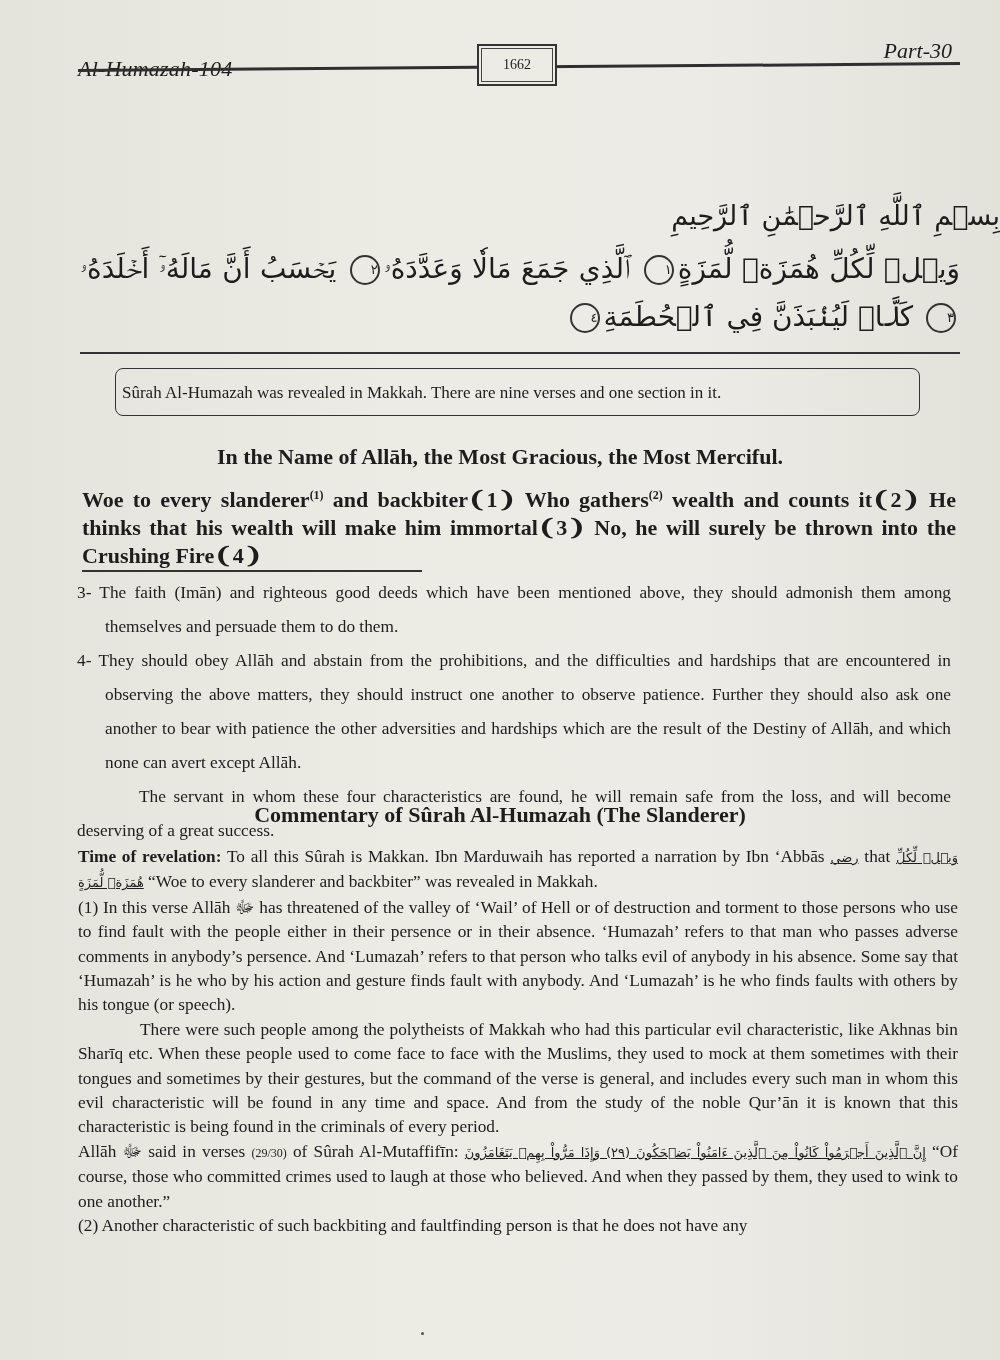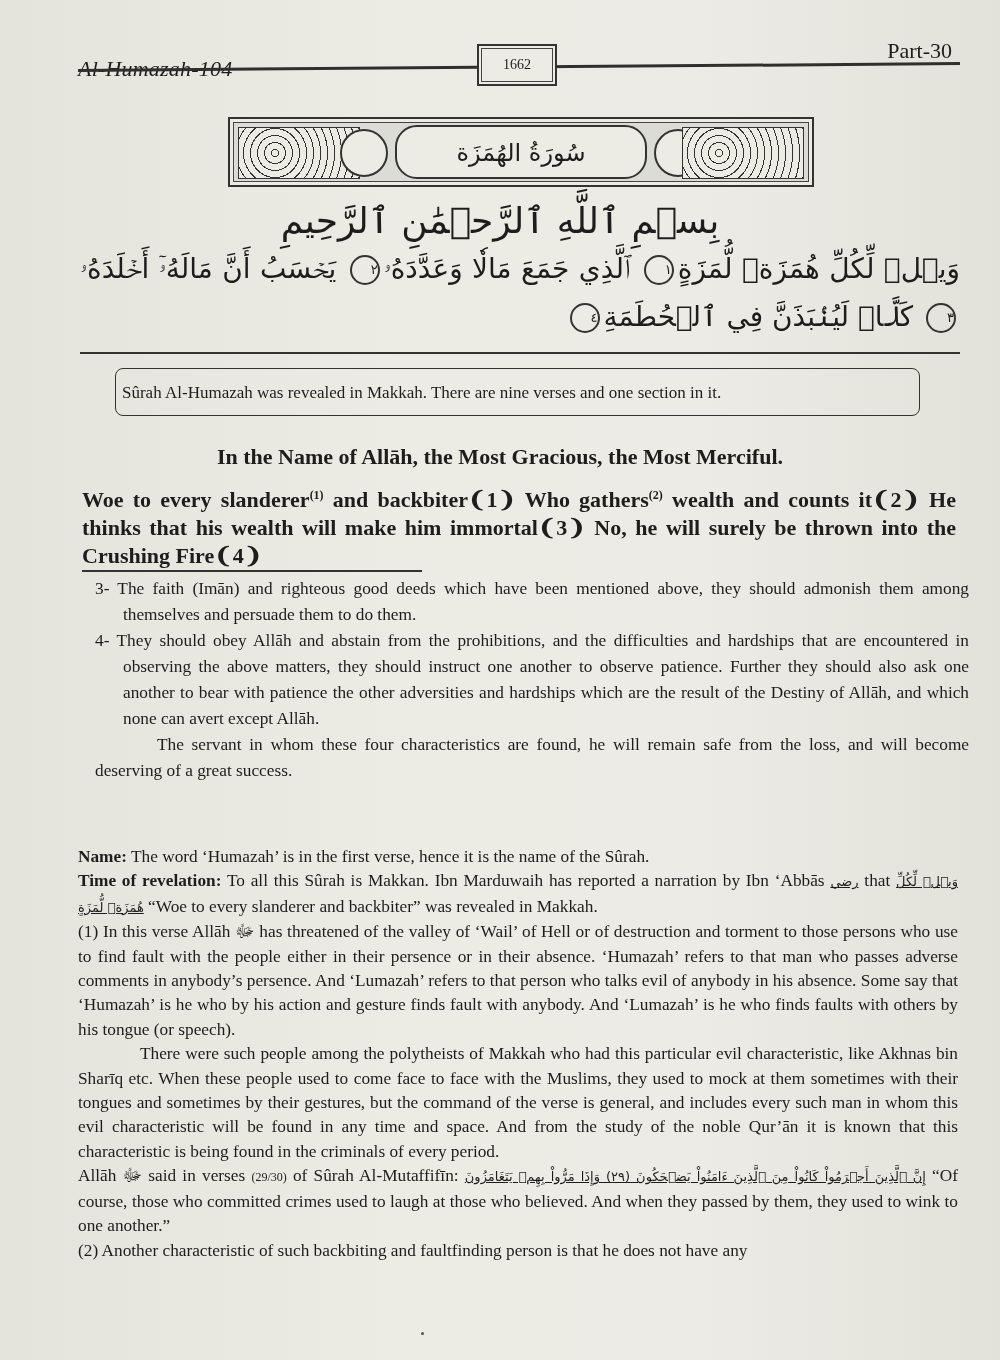--- a/index.html
+++ b/index.html
@@ -6,74 +6,67 @@
   body {
     width:1000px; height:1360px; overflow:hidden;
     background:#e9e8e1;
     font-family:"Liberation Serif", serif;
     color:#1d1d1d;
     position:relative;
   }
   .page { position:absolute; left:0; top:0; width:1000px; height:1360px;
     background:linear-gradient(90deg,#e4e3dc 0%,#ecebe4 40%,#ecebe5 70%,#e2e1da 100%); }
   .hdr-left { position:absolute; left:78px; top:56px; font-style:italic; font-size:22px; letter-spacing:0.2px; }
-  .hdr-right { position:absolute; right:48px; top:38px; font-size:22px; }
+  .hdr-right { position:absolute; right:48px; top:38px; font-style:italic; font-size:22px; }
   .hdr-line { position:absolute; left:78px; top:69px; width:882px; height:0; border-top:3px solid #2f2f2f; transform:rotate(-0.45deg); transform-origin:left; }
   .pgnum { position:absolute; left:477px; top:44px; width:76px; height:38px; background:#ecebe4;
     border:2px solid #333; box-shadow:inset 0 0 0 2px #ecebe4, inset 0 0 0 3px #444;
     text-align:center; line-height:38px; font-size:14px; }
   .banner { position:absolute; left:228px; top:117px; width:582px; height:66px; border:2px solid #333; background:#dcdcd6;
     box-shadow:inset 0 0 0 3px #ecebe4, inset 0 0 0 4px #444; }
   .orn { position:absolute; top:8px; width:120px; height:50px;
     background:repeating-radial-gradient(circle at 30% 50%, #ecebe4 0 3px, #333 3px 4px, #ecebe4 4px 7px);
     border:1px solid #333; }
   .orn.l { left:8px; } .orn.r { right:8px; }
   .orn-c { position:absolute; top:10px; width:44px; height:44px; border-radius:50%; border:2px solid #333; background:#ecebe4; }
   .orn-c.l { left:110px; } .orn-c.r { right:110px; }
   .banner-center { position:absolute; left:165px; right:165px; top:6px; bottom:6px; border:2px solid #333; border-radius:22px; background:#ecebe4;
     text-align:center; line-height:52px; font-size:24px; direction:rtl; font-family:"DejaVu Sans", sans-serif; }
-  .bismillah { position:absolute; left:0; width:1000px; top:200px; text-align:center; font-size:36px; direction:rtl; font-family:"DejaVu Sans", sans-serif; }
+  .bismillah { position:absolute; left:0; width:1000px; top:200px; text-align:right; font-size:27px; direction:rtl; font-family:"DejaVu Sans", sans-serif; }
   .arabic-verses { position:absolute; left:80px; width:880px; top:245px; direction:rtl; text-align:justify; text-align-last:right;
     font-size:28px; line-height:48px; font-family:"DejaVu Sans", sans-serif; }
   .vm { display:inline-block; width:26px; height:26px; border:2px solid #333; border-radius:50%; font-size:13px; line-height:26px; text-align:center; vertical-align:middle; margin:0 4px; }
   .arabic-rule { position:absolute; left:80px; top:352px; width:880px; border-top:2px solid #333; }
   .info-box { position:absolute; left:115px; top:368px; width:805px; height:48px; border:1.5px solid #333; border-radius:8px;
     font-size:17px; line-height:48px; padding-left:6px; box-sizing:border-box; }
   .basmala-en { position:absolute; left:0; width:1000px; top:444px; text-align:center; font-weight:bold; font-size:22px; }
   .trans { position:absolute; left:82px; width:874px; top:481px; font-weight:bold; font-size:22px; line-height:28px; text-align:justify; }
   .trans sup { font-size:12px; }
   .fn-rule { position:absolute; left:82px; top:570px; width:340px; border-top:2px solid #333; }
-  .notes { position:absolute; left:95px; width:874px; top:576px; font-size:17.3px; line-height:26px; text-align:justify; }
+  .notes { position:absolute; left:77px; width:874px; top:576px; font-size:17.3px; line-height:34px; text-align:justify; }
   .notes p { margin:0; }
   .hang { padding-left:28px; text-indent:-28px; }
   .indent { text-indent:62px; }
   .comm-h { position:absolute; left:0; width:1000px; top:802px; text-align:center; font-weight:bold; font-size:22px; }
   .body { position:absolute; left:78px; width:880px; top:845px; font-size:17.3px; line-height:24.4px; text-align:justify; }
   .body p { margin:0; }
   .body b { font-weight:bold; }
   .ar-inline { font-family:"DejaVu Sans", sans-serif; font-size:13px; direction:rtl; unicode-bidi:isolate;text-decoration:underline; }
   .dot { position:absolute; left:421px; top:1332px; width:3px; height:3px; background:#555; border-radius:50%; }
 </style>
 </head>
 <body>
 
 <div class="page">
 
   <div class="hdr-left">Al-Humazah-104</div>
   <div class="hdr-line"></div>
   <div class="pgnum">1662</div>
   <div class="hdr-right">Part-30</div>
 
-  <div class="banner">
-    <div class="orn l"></div>
-    <div class="orn-c l"></div>
-    <div class="banner-center">سُورَةُ الهُمَزَة</div>
-    <div class="orn-c r"></div>
-    <div class="orn r"></div>
-  </div>
 
   <div class="bismillah">بِسۡمِ ٱللَّهِ ٱلرَّحۡمَٰنِ ٱلرَّحِيمِ</div>
 
   <div class="arabic-verses">
     <span>وَيۡلٞ لِّكُلِّ هُمَزَةٖ لُّمَزَةٍ</span><span class="vm">١</span>
     <span>ٱلَّذِي جَمَعَ مَالٗا وَعَدَّدَهُۥ</span><span class="vm">٢</span>
     <span>يَحۡسَبُ أَنَّ مَالَهُۥٓ أَخۡلَدَهُۥ</span><span class="vm">٣</span>
     <span>كَلَّاۖ لَيُنۢبَذَنَّ فِي ٱلۡحُطَمَةِ</span><span class="vm">٤</span>
   </div>
   <div class="arabic-rule"></div>
@@ -85,23 +78,23 @@
   <div class="trans"><span>Woe to every slanderer</span><sup>(1)</sup><span> and backbiter</span><span>❨1❩</span><span> Who gathers</span><sup>(2)</sup><span> wealth and counts it</span><span>❨2❩</span><span> He thinks that his wealth will make him immortal</span><span>❨3❩</span><span> No, he will surely be thrown into the Crushing Fire</span><span>❨4❩</span></div>
 
   <div class="fn-rule"></div>
 
   <div class="notes">
     <p class="hang">3- The faith (Imān) and righteous good deeds which have been mentioned above, they should admonish them among themselves and persuade them to do them.</p>
     <p class="hang">4- They should obey Allāh and abstain from the prohibitions, and the difficulties and hardships that are encountered in observing the above matters, they should instruct one another to observe patience. Further they should also ask one another to bear with patience the other adversities and hardships which are the result of the Destiny of Allāh, and which none can avert except Allāh.</p>
     <p class="indent">The servant in whom these four characteristics are found, he will remain safe from the loss, and will become deserving of a great success.</p>
   </div>
 
+  <div class="comm-h">Commentary of Sûrah Al-Humazah (The Slanderer)</div>
 
   <div class="body">
-    <p><b>Name:</b><span> The word ‘Humazah’ is in the first verse, hence it is the name of the Sûrah.</span></p>
     <p><b>Time of revelation:</b><span> To all this Sûrah is Makkan. Ibn Marduwaih has reported a narration by Ibn ‘Abbās </span><span class="ar-inline">رضي</span><span> that </span><span class="ar-inline">وَيۡلٞ لِّكُلِّ هُمَزَةٖ لُّمَزَةٍ</span><span> “Woe to every slanderer and backbiter” was revealed in Makkah.</span></p>
     <p>(1) In this verse Allāh ﷻ has threatened of the valley of ‘Wail’ of Hell or of destruction and torment to those persons who use to find fault with the people either in their persence or in their absence. ‘Humazah’ refers to that man who passes adverse comments in anybody’s persence. And ‘Lumazah’ refers to that person who talks evil of anybody in his absence. Some say that ‘Humazah’ is he who by his action and gesture finds fault with anybody. And ‘Lumazah’ is he who finds faults with others by his tongue (or speech).</p>
     <p class="indent">There were such people among the polytheists of Makkah who had this particular evil characteristic, like Akhnas bin Sharīq etc. When these people used to come face to face with the Muslims, they used to mock at them sometimes with their tongues and sometimes by their gestures, but the command of the verse is general, and includes every such man in whom this evil characteristic will be found in any time and space. And from the study of the noble Qur’ān it is known that this characteristic is being found in the criminals of every period.</p>
     <p><span>Allāh ﷻ said in verses </span><span style="font-size:12px">(29/30)</span><span> of Sûrah Al-Mutaffifīn: </span><span class="ar-inline">إِنَّ ٱلَّذِينَ أَجۡرَمُواْ كَانُواْ مِنَ ٱلَّذِينَ ءَامَنُواْ يَضۡحَكُونَ (٢٩) وَإِذَا مَرُّواْ بِهِمۡ يَتَغَامَزُونَ</span><span> “Of course, those who committed crimes used to laugh at those who believed. And when they passed by them, they used to wink to one another.”</span></p>
     <p>(2) Another characteristic of such backbiting and faultfinding person is that he does not have any</p>
   </div>
 
   <div class="dot"></div>
 </div>
 

